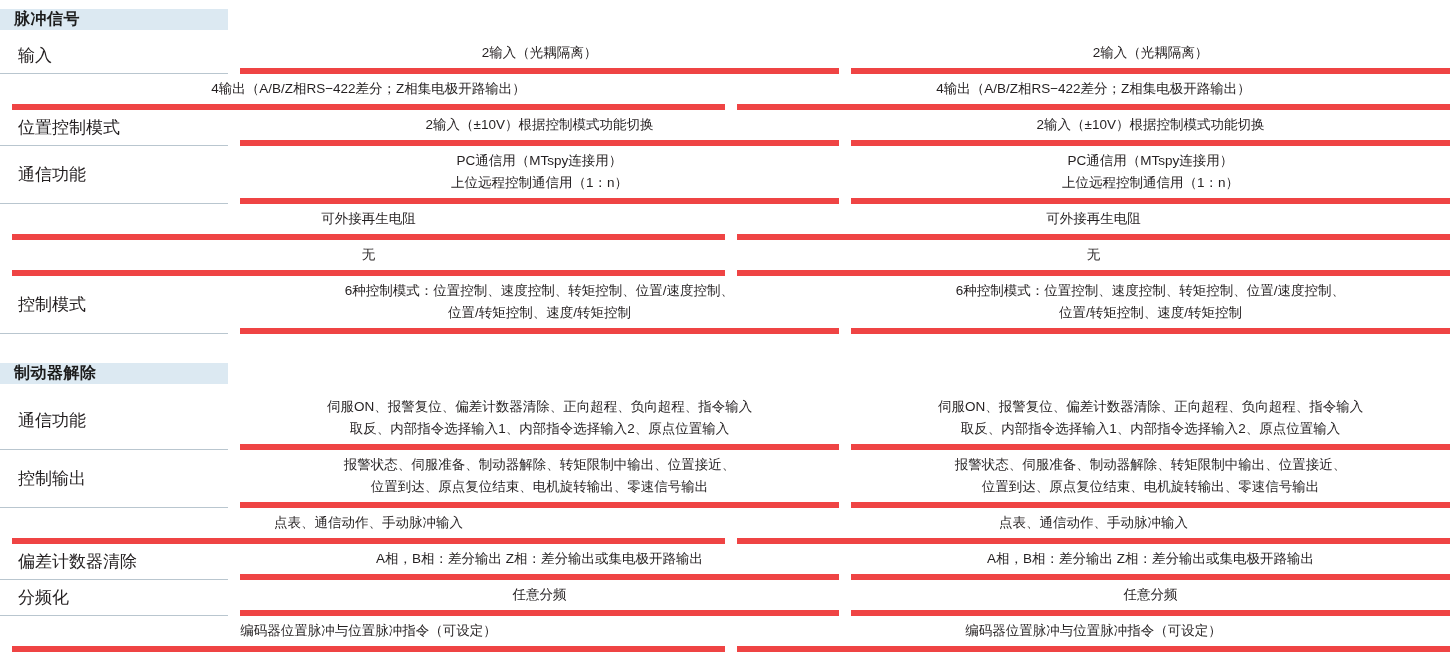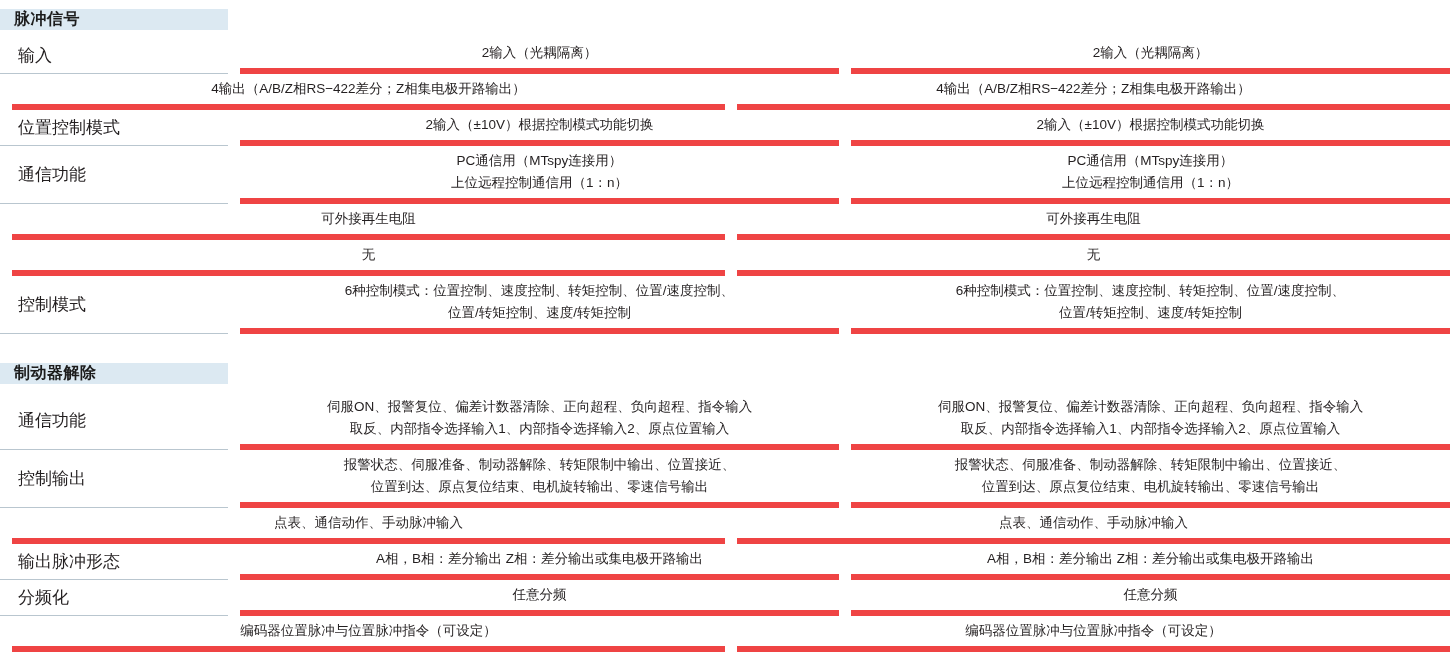--- a/index.html
+++ b/index.html
@@ -239,21 +239,21 @@
           <div class="gap"></div>
           <div class="cell-val h28">
             <span class="ln">点表、通信动作、手动脉冲输入</span>
           </div>
           <div class="gap"></div>
           <div class="cell-val h28">
             <span class="ln">点表、通信动作、手动脉冲输入</span>
           </div>
         </div>
         <div class="row">
-          <div class="cell-label h28">输出脉冲形态</div>
+          <div class="cell-label h28">偏差计数器清除</div>
           <div class="gap"></div>
           <div class="cell-val h28">
             <span class="ln">A相，B相：差分输出  Z相：差分输出或集电极开路输出</span>
           </div>
           <div class="gap"></div>
           <div class="cell-val h28">
             <span class="ln">A相，B相：差分输出  Z相：差分输出或集电极开路输出</span>
           </div>
         </div>
         <div class="row">

